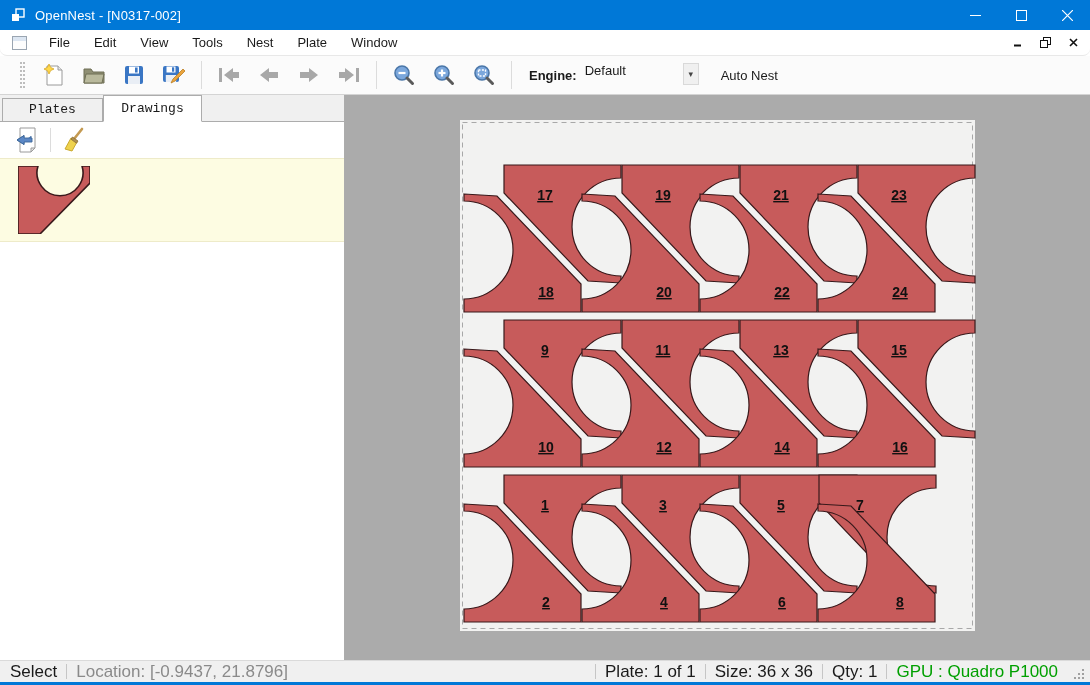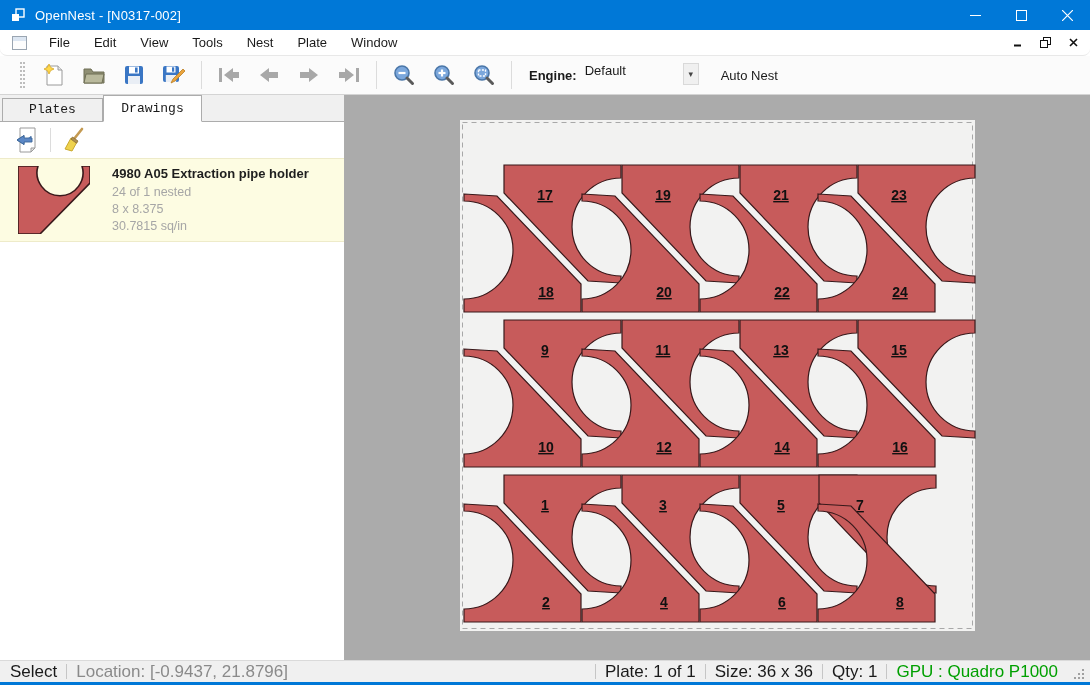--- a/index.html
+++ b/index.html
@@ -241,26 +241,20 @@
           <path d="M9 11 L15 15 L10 24 L3 22 Z" fill="#efd24c" stroke="#c9a92e"></path>
           <path d="M10.5 10 L16 14 L14.5 16.2 L9 12.2 Z" fill="#b08f4e" stroke="#8d7035" stroke-width="0.8"></path>
         </svg>
       </div>
     </div>
 
     <div class="drawing-item">
       <svg class="thumb" id="thumb-svg" viewBox="0 0 72 68">
           <path d="M0 0 L20 0 A23 23 0 1 0 64 0 L72 0 L72 17 L22 68 L0 68 Z" fill="#C75B5B" stroke="#38191B" stroke-width="1.6"></path>
         </svg>
-      <div class="item-text">
-        <div class="item-title">4980 A05 Extraction pipe holder</div>
-        <div class="item-sub">24 of 1 nested</div>
-        <div class="item-sub">8 x 8.375</div>
-        <div class="item-sub">30.7815 sq/in</div>
-      </div>
     </div>
   </div>
 
   <div class="canvas">
     <svg id="nest-svg" width="744" height="565" viewBox="0 0 744 565">
         <rect x="115" y="25" width="515" height="511" fill="#F2F2F1"></rect>
         <rect x="117.5" y="27.5" width="510" height="506" fill="none" stroke="#A8A8A8" stroke-dasharray="5 4"></rect>
         <path d="M0 0 L33 2 L117 90 L117 118 L0 118 L0 105 A49 49 0 0 0 0 7 Z" transform="translate(156,70) rotate(180,60,59)" fill="#C75B5B" stroke="#38191B" stroke-width="1.2"></path>
         <text x="200" y="105" text-anchor="middle" font-family="&quot;Liberation Sans&quot;,&quot;DejaVu Sans&quot;,sans-serif" font-size="14" font-weight="bold" fill="#111111" text-decoration="underline">17</text>
         <path d="M0 0 L33 2 L117 90 L117 118 L0 118 L0 105 A49 49 0 0 0 0 7 Z" transform="translate(119,99)" fill="#C75B5B" stroke="#38191B" stroke-width="1.2"></path>

